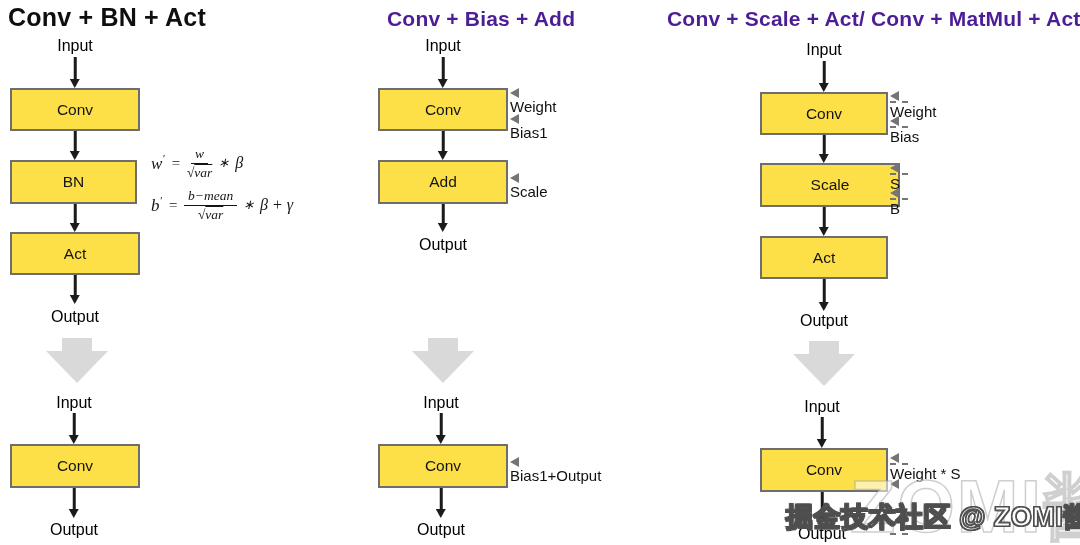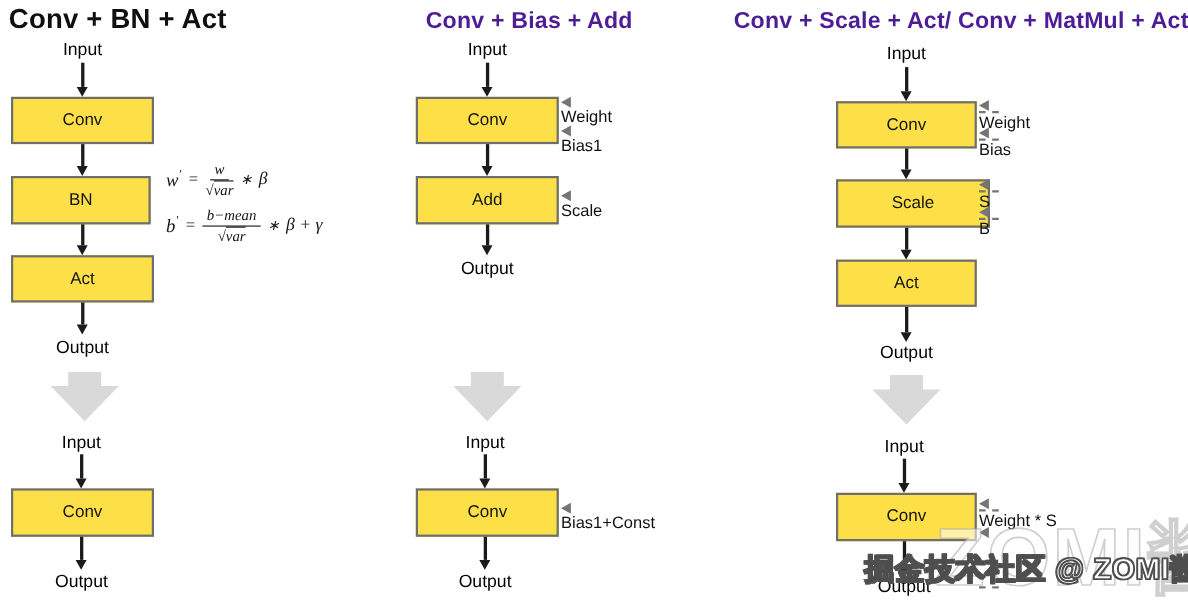--- a/index.html
+++ b/index.html
@@ -132,21 +132,21 @@
 <svg class="fat" style="left:412px;top:338px;" width="62" height="45" viewBox="0 0 62 45">
   <polygon points="16,0 46,0 46,13 62,13 31,45 0,13 16,13" fill="#d9d9d9"></polygon>
 </svg>
 
 <div class="io" style="left:441px;top:394px;">Input</div>
 <div class="varrow" style="left:441px;top:413px;height:22px;"></div>
 <div class="node" style="left:378px;top:444px;width:130px;height:44px;">Conv</div>
 <div class="side" style="left:510px;top:466px;">
   <span class="head"></span>
     <span class="dash"></span>
-  <span class="txt">Bias1+Const</span>
+  <span class="txt">Bias1+Output</span>
 </div>
 <div class="varrow" style="left:441px;top:488px;height:21px;"></div>
 <div class="io" style="left:441px;top:521px;">Output</div>
 
 <div class="io" style="left:824px;top:41px;">Input</div>
 <div class="varrow" style="left:824px;top:61px;height:22px;"></div>
 <div class="node" style="left:760px;top:92px;width:128px;height:43px;">Conv</div>
 <div class="side" style="left:890px;top:100px;">
   <span class="head"></span>
     <span class="ddash"></span>

